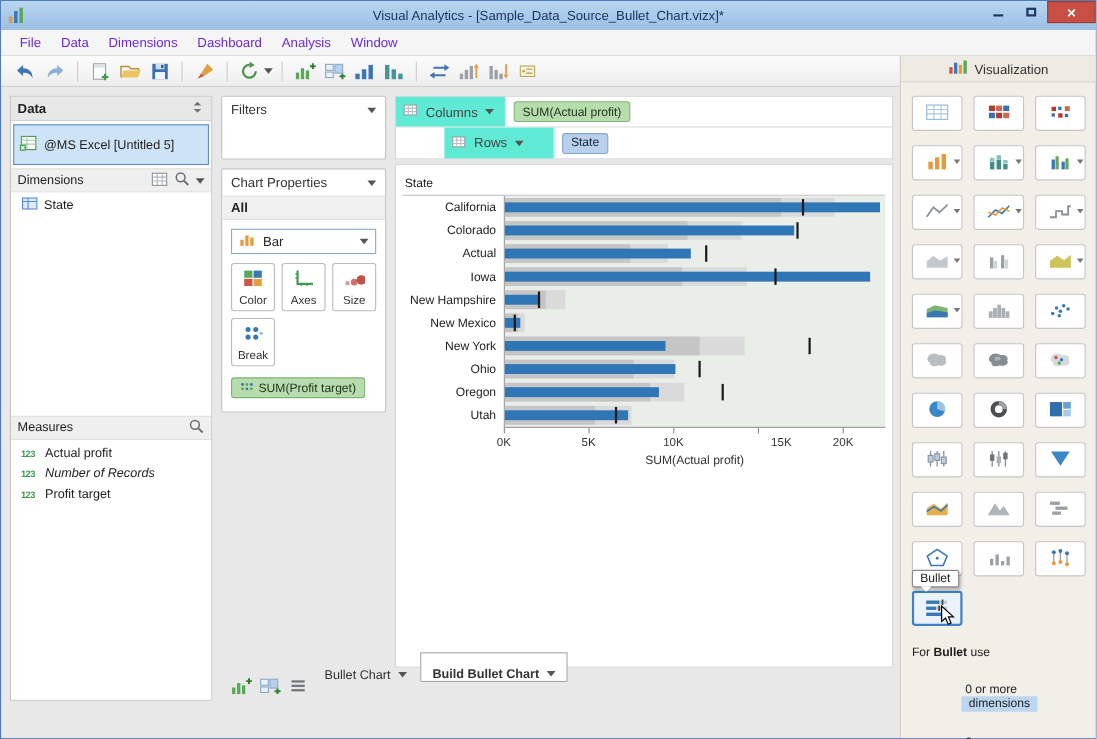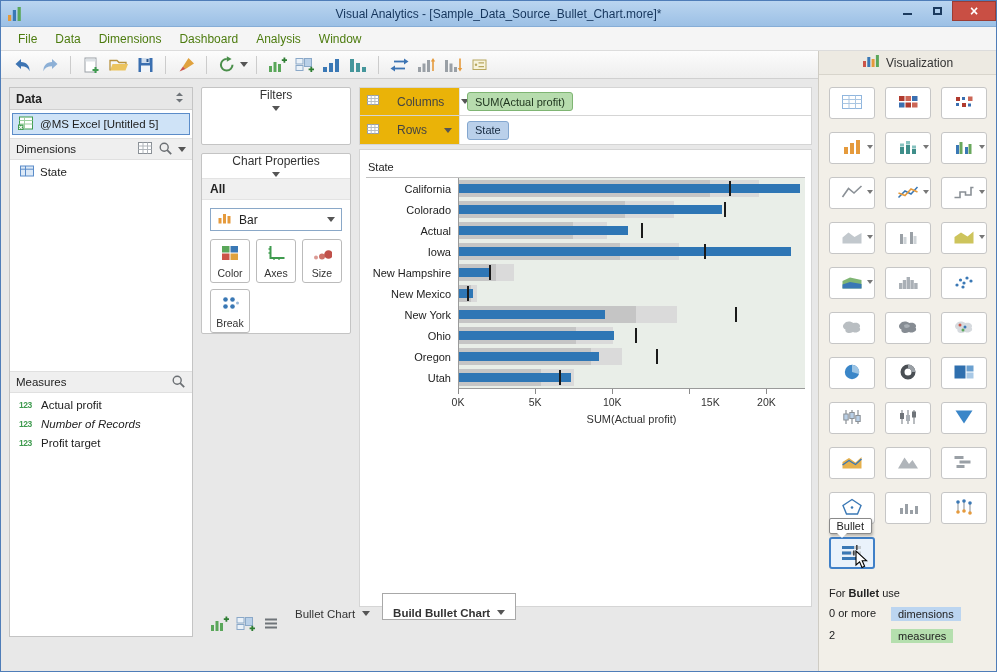--- a/index.html
+++ b/index.html
@@ -12,69 +12,69 @@
   .app-icon { margin-left: 6px; display: inline-flex; z-index: 1; }
   .title-text { position: absolute; left: 0; right: 0; text-align: center; color: #15355c; font-size: 12px; }
   .win-controls { margin-left: auto; display: flex; height: 20px; align-self: flex-start; z-index: 2; }
   .win-btn { width: 30px; display: flex; align-items: center; justify-content: center; }
   .glyph-min { width: 9px; height: 2px; background: #1b3a5e; margin-top: 6px; }
   .glyph-max { width: 9px; height: 8px; border: 2px solid #1b3a5e; }
   .win-btn.close { width: 44px; background: #c94f44; border: 1px solid #9c3c33; color: #fff; font-size: 14px; font-weight: bold; }
 
   
   .menubar { height: 24px; background: #f5f5f5; border-bottom: 1px solid #dcdcdc; display: flex; align-items: center; padding-left: 8px; flex: none; }
-  .menu-item { padding: 3px 9px; color: #4d7c0f; }
+  .menu-item { padding: 3px 9px; color: #6d28d9; }
   .content-row { flex: 1; display: flex; min-height: 0; }
   .left-stack { flex: 1; display: flex; flex-direction: column; min-width: 0; }
   .toolbar { height: 28px; background: linear-gradient(#fcfcfc,#eeeeee); border-bottom: 1px solid #d0d0d0; display: flex; align-items: center; padding-left: 10px; gap: 3px; flex: none; }
   .tb-icon { width: 24px; height: 20px; display: inline-flex; align-items: center; justify-content: center; border-radius: 2px; }
   .tb-sep { width: 1px; height: 18px; background: #cccccc; margin: 0 5px; display: inline-block; }
   .tb-caret { margin-left: -2px; }
 
   .caret-down { width: 0; height: 0; border: 4px solid transparent; border-top: 5px solid #555; display: inline-block; margin-top: 4px; }
 
   
   .workspace { flex: 1; display: flex; padding: 8px 6px 34px 8px; gap: 8px; min-height: 0; }
   .spacer { flex: 1; }
 
   
   .data-panel { width: 184px; background: #fff; border: 1px solid #c4c4c4; display: flex; flex-direction: column; flex: none; }
   .panel-header { height: 22px; background: #e7e7e7; border-bottom: 1px solid #d0d0d0; display: flex; align-items: center; padding: 0 6px; font-weight: bold; flex: none; }
-  .data-source { margin: 3px 2px; border: 1px solid #5b8cc9; background: #cfe3f7; height: 22px; display: flex; align-items: center; gap: 5px; padding: 0 4px; font-size: 11.5px; flex: none; }
+  .data-source { margin: 3px 2px; border: 1px solid #5b8cc9; background: #cfe3f7; height: 37px; display: flex; align-items: center; gap: 5px; padding: 0 4px; font-size: 11.5px; flex: none; }
   .section-header { height: 22px; background: #efefef; border-top: 1px solid #e0e0e0; border-bottom: 1px solid #e0e0e0; display: flex; align-items: center; padding: 0 6px; font-size: 11.5px; gap: 5px; flex: none; }
   .list-body { background: #fff; overflow: hidden; padding-top: 2px; }
   .list-body.dims { flex: 1.2; }
   .list-body.meas { flex: 1.05; }
   .list-body.params { height: 58px; flex: none; }
   .tree-item { height: 19px; display: flex; align-items: center; gap: 5px; padding-left: 9px; font-size: 11.5px; }
   .m-num { color: #3f9b4f; font-size: 8.5px; font-weight: bold; width: 17px; letter-spacing: -0.5px; }
   .m-label.auto { font-style: italic; }
 
   
   .middle { flex: 1; display: flex; flex-direction: column; min-width: 0; }
   .middle-body { flex: 1; display: flex; gap: 8px; min-height: 0; }
   .cards-col { width: 150px; display: flex; flex-direction: column; gap: 8px; flex: none; }
   .card { background: #fff; border: 1px solid #c4c4c4; border-radius: 2px; }
-  .card-header { height: 24px; display: flex; align-items: center; padding: 0 8px; color: #333; flex-direction: column; }
+  .card-header { height: 24px; display: flex; align-items: center; padding: 0 8px; color: #333; }
   .filters-card { height: 58px; }
   .scope-strip { height: 22px; background: #f0f0f0; border-top: 1px solid #e3e3e3; border-bottom: 1px solid #e3e3e3; font-weight: bold; display: flex; align-items: center; padding: 0 8px; }
   .select { margin: 8px; height: 23px; border: 1px solid #8aa8c8; display: flex; align-items: center; padding: 0 6px; gap: 6px; background: #fff; }
   .btn-grid { display: flex; flex-wrap: wrap; gap: 6px; padding: 0 8px; width: 148px; }
   .prop-btn { width: 40px; height: 44px; border: 1px solid #bbb; border-radius: 3px; background: #fff; display: flex; flex-direction: column; align-items: center; justify-content: center; gap: 2px; }
   .pb-label { font-size: 10.5px; color: #333; }
   .pill-row { padding: 10px 8px 12px 8px; }
   .pill { display: inline-flex; align-items: center; gap: 4px; height: 19px; padding: 0 7px; border-radius: 3px; font-size: 11px; color: #1d331d; }
   .pill.green { background: #b7dcae; border: 1px solid #7fb573; }
   .pill.blue  { background: #bad0ea; border: 1px solid #84a7cf; color: #16293f; }
 
   
   .sheet { flex: 1; display: flex; flex-direction: column; min-width: 0; }
   .shelf { height: 29px; background: #fff; border: 1px solid #d5d5d5; display: flex; align-items: center; flex: none; }
-  .shelf + .shelf { border-top: none; }
-  .shelf-label { width: 100px; height: 100%; display: flex; align-items: center; gap: 17px; padding: 0 6px; color: #444; border-right: 1px solid #e4e4e4; background: #eab308; flex: none; }
+  .shelf + .shelf { border-top: none; padding-left: 44px; }
+  .shelf-label { width: 100px; height: 100%; display: flex; align-items: center; gap: 7px; padding: 0 6px; color: #444; border-right: 1px solid #e4e4e4; background: #5eead4; flex: none; }
   .shelf-pills { display: flex; align-items: center; padding: 0 7px; gap: 6px; }
   .canvas { flex: 1; background: #fff; border: 1px solid #d5d5d5; margin-top: 4px; padding: 8px 6px 0 6px; overflow: hidden; }
   .chart { display: flex; font-size: 11px; }
   .cat-col { width: 92px; flex: none; }
   .cat-head { height: 20px; padding: 3px 0 0 2px; border-bottom: 1px solid #c0c0c0; font-size: 11px; color: #222; }
   .cat-cell { height: 21px; display: flex; align-items: center; justify-content: flex-end; padding-right: 7px; color: #222; }
   .plot-col { flex: 1; display: flex; flex-direction: column; min-width: 0; }
   .plot-head { height: 20px; border-bottom: 1px solid #c0c0c0; }
   .plot-body { position: relative; border-left: 1px solid #9a9a9a; border-bottom: 1px solid #9a9a9a; }
   .plot-row { height: 21px; position: relative; }
@@ -97,38 +97,38 @@
   .viz-header { height: 24px; display: flex; align-items: center; justify-content: center; gap: 6px; background: #edeae2; border-bottom: 1px solid #d8d5cc; color: #333; flex: none; }
   .viz-grid { padding: 12px 6px 4px 6px; display: grid; grid-template-columns: repeat(3, 46px); gap: 13px 10px; justify-content: center; }
   .viz-cell { width: 46px; height: 32px; background: #fff; border: 1px solid #c6c6c6; border-radius: 3px; display: flex; align-items: center; justify-content: center; position: relative; }
   .viz-cell.empty { visibility: hidden; }
   .viz-cell.selected { border: 2px solid #4080c8; background: #eaf2fb; }
   .cell-caret { position: absolute; right: 1px; top: 12px; width: 0; height: 0; border: 3px solid transparent; border-top: 4px solid #777; }
   .tooltip { position: absolute; top: -21px; left: -2px; background: #fff; border: 1px solid #8a8a8a; border-radius: 2px; padding: 1px 7px; font-size: 11px; color: #222; box-shadow: 1px 2px 3px rgba(0,0,0,.25); white-space: nowrap; z-index: 5; }
   .tooltip::after { content: ""; position: absolute; left: 7px; bottom: -5px; border: 5px solid transparent; border-top-color: #fff; border-bottom-width: 0; }
   .cursor { position: absolute; left: 24px; top: 11px; z-index: 6; }
   .viz-usage { padding: 14px 8px 8px 10px; font-size: 11px; color: #222; }
-  .usage-row { display: flex; margin-top: 8px; align-items: flex-start; }
+  .usage-row { display: flex; margin-top: 22px; align-items: center; flex-direction: column; }
   .usage-qty { width: 62px; }
   .usage-field { padding: 1px 7px; }
 </style>
 </head>
 <body>
 
 <div class="app">
 
   <div class="titlebar">
     <span class="app-icon">
         <svg width="16" height="16" viewBox="0 0 16 16" xmlns="http://www.w3.org/2000/svg">
           <rect x="1" y="9" width="3.2" height="6" fill="#e59a3c"></rect>
           <rect x="5.8" y="4" width="3.2" height="11" fill="#3a78b5"></rect>
           <rect x="10.6" y="1" width="3.2" height="14" fill="#5aa75a"></rect>
         </svg>
       </span>
-    <div class="title-text">Visual Analytics - [Sample_Data_Source_Bullet_Chart.more]*</div>
+    <div class="title-text">Visual Analytics - [Sample_Data_Source_Bullet_Chart.vizx]*</div>
     <div class="win-controls">
       <div class="win-btn">
           <span class="glyph-min"></span>
         </div>
       <div class="win-btn">
           <span class="glyph-max"></span>
         </div>
       <div class="win-btn close">×</div>
     </div>
   </div>
@@ -383,20 +383,33 @@
                       <span><svg width="20" height="18" viewBox="0 0 20 18" xmlns="http://www.w3.org/2000/svg">
                           <circle cx="5.5" cy="5.5" r="2.3" fill="#3a78b5"></circle>
                           <circle cx="12.5" cy="5.5" r="2.3" fill="#3a78b5"></circle>
                           <circle cx="5.5" cy="12.5" r="2.3" fill="#3a78b5"></circle>
                           <circle cx="12.5" cy="12.5" r="2.3" fill="#3a78b5"></circle>
                           <circle cx="17.5" cy="9" r="1.5" fill="#9ab8d8"></circle>
                         </svg></span>
                       <span class="pb-label">Break</span>
                     </div>
                   </div>
+                <div class="pill-row">
+                  <span class="pill green">
+                    <span><svg width="13" height="11" viewBox="0 0 13 11" xmlns="http://www.w3.org/2000/svg">
+                          <circle cx="2.5" cy="3.5" r="1.3" fill="#3a78b5"></circle>
+                          <circle cx="6.5" cy="3.5" r="1.3" fill="#5aa75a"></circle>
+                          <circle cx="10.5" cy="3.5" r="1.3" fill="#3a78b5"></circle>
+                          <circle cx="2.5" cy="7.5" r="1.3" fill="#5aa75a"></circle>
+                          <circle cx="6.5" cy="7.5" r="1.3" fill="#3a78b5"></circle>
+                          <circle cx="10.5" cy="7.5" r="1.3" fill="#5aa75a"></circle>
+                        </svg></span>
+                    <span>SUM(Profit target)</span>
+                  </span>
+                </div>
               </div>
             </div>
 
             <div class="sheet">
               <div class="shelf">
                 <div class="shelf-label">
                   <span><svg width="14" height="12" viewBox="0 0 14 12" xmlns="http://www.w3.org/2000/svg">
                         <rect x="1.5" y="1.5" width="11" height="9" fill="#fff" stroke="#9aa0a6"></rect>
                         <path d="M1.5 4.5 H12.5 M1.5 7.5 H12.5 M5.2 1.5 V10.5 M8.9 1.5 V10.5" fill="none" stroke="#b9bec2" stroke-width="1"></path>
                       </svg></span>

